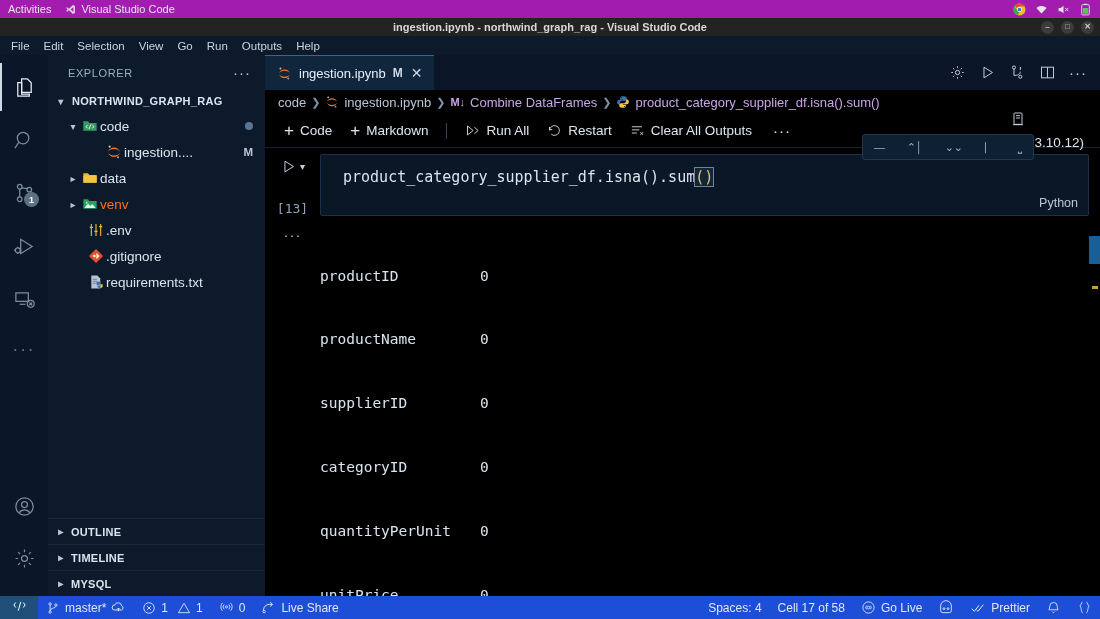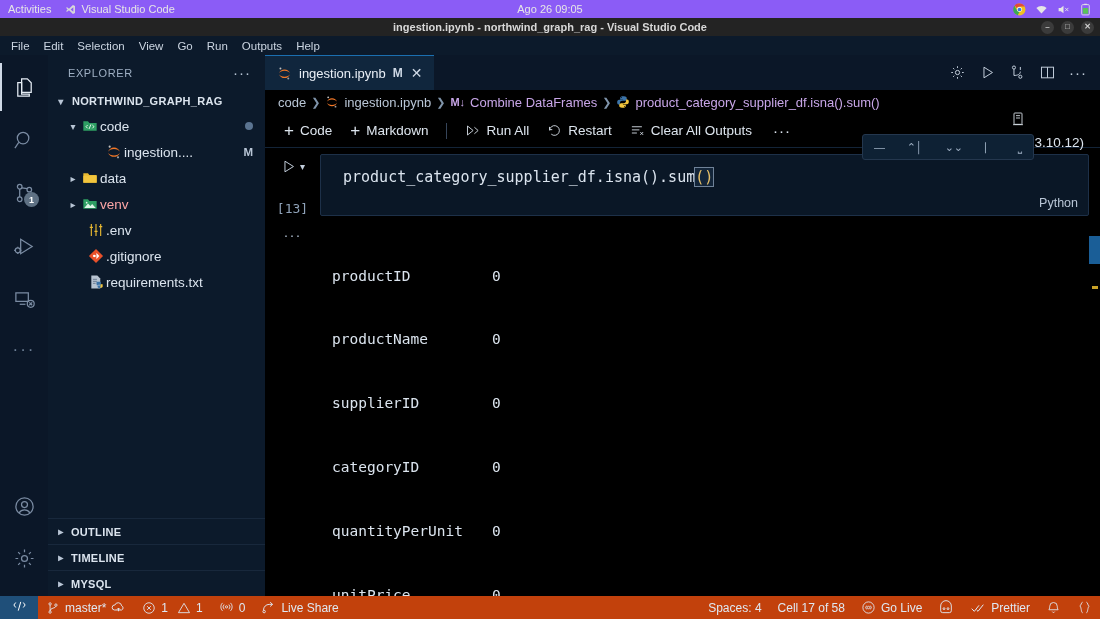--- a/index.html
+++ b/index.html
@@ -6,21 +6,21 @@
   html,body { width:1100px; height:619px; overflow:hidden; }
   body {
     font-family:"Liberation Sans", sans-serif;
     background:#0c1a2b;
     color:#cfd9e6;
     font-size:13px;
     -webkit-font-smoothing:antialiased;
   }
   
   .gnome-bar {
-    height:18px; background:#8b5cf6; color:#e6e6e6;
+    height:18px; background:#a21caf; color:#e6e6e6;
     display:flex; align-items:center; font-size:11px;
     position:relative; padding:0 8px;
   }
   .gnome-left { display:flex; align-items:center; gap:14px; }
   .gnome-app { display:flex; align-items:center; gap:5px; }
   .vsc-mini {
     width:11px; height:11px; display:inline-block; position:relative;
   }
   .gnome-clock {
     position:absolute; left:0; right:0; text-align:center;
@@ -93,21 +93,21 @@
     padding-left:6px; font-size:11px; font-weight:bold; color:#dbe4ee;
     letter-spacing:.3px;
   }
   .chev { width:14px; text-align:center; font-size:10px; color:#b9c6d6; display:inline-block; }
   .tree { padding-top:1px; }
   .trow {
     height:26px; display:flex; align-items:center; font-size:13.5px;
     color:#dbe4ee; position:relative; padding-right:12px;
   }
   .trow .lbl { white-space:nowrap; overflow:hidden; text-overflow:ellipsis; }
-  .trow.dim .lbl { color:#fca5a5; }
+  .trow.dim .lbl { color:#f97316; }
   .ind1 { padding-left:18px; }
   .ind2 { padding-left:38px; }
   .ind3 { padding-left:56px; }
   .ficon { width:20px; display:inline-flex; align-items:center; justify-content:center; flex:0 0 20px; }
   .dot-mod { width:8px; height:8px; border-radius:50%; background:#5b7491; margin-left:auto; }
   .badge-m { margin-left:auto; font-size:11.5px; color:#b9c6d6; font-weight:bold; }
   .sb-bottom { margin-top:auto; }
   .sb-panel {
     height:26px; display:flex; align-items:center; gap:3px;
     font-size:11px; font-weight:bold; color:#dbe4ee;
@@ -179,32 +179,32 @@
   .output-wrap { display:flex; padding-top:7px; }
   .out-gutter {
     width:55px; flex:0 0 55px; display:flex; justify-content:center;
     padding-top:3px; color:#a9b8c9; font-size:15px; letter-spacing:1px;
   }
   .out-text {
     font-family:"DejaVu Sans Mono", monospace; font-size:14.5px;
     color:#dbe4ee; line-height:21.3px; white-space:pre;
   }
   .out-row { display:flex; }
-  .out-key { width:160px; display:inline-block;margin-left:12px; }
+  .out-key { width:160px; display:inline-block; }
   .out-val { }
   .vscroll {
     position:absolute; right:0; top:0; width:11px; height:100%;
   }
   .vthumb {
     position:absolute; right:0; width:11px; background:#1f6fb2; opacity:.85;
   }
   .vmark { position:absolute; right:2px; width:6px; height:3px; background:#c9a227; }
   
   .statusbar {
-    height:23px; background:#c2410c; display:flex; align-items:center;
+    height:23px; background:#1d4ed8; display:flex; align-items:center;
     font-size:12px; color:#dfe8f2;
   }
   .remote-ind {
     background:#1f4f79; height:23px; width:38px; display:flex;
     align-items:center; justify-content:center; color:#fff;
   }
   .st-item { display:flex; align-items:center; gap:5px; padding:0 8px; height:23px; white-space:nowrap; }
   .st-right { margin-left:auto; display:flex; align-items:center; }
   svg { display:block; }
 </style>
@@ -216,21 +216,20 @@
     <span>Activities</span>
     <span class="gnome-app">
       <span class="vsc-mini">
         <svg viewBox="0 0 16 16" width="11" height="11">
             <path d="M11.5 1.5 5.8 7 3 4.8 1.5 5.6l2.3 2.4-2.3 2.4L3 11.2 5.8 9l5.7 5.5 3-1.4V2.9l-3-1.4zm.6 3.1v6.8L8.1 8l4-3.4z" fill="#d8d8d8"></path>
           </svg>
       </span>
       <span>Visual Studio Code</span>
     </span>
   </div>
-  <div class="gnome-clock">Ago 26  09:05</div>
   <div class="gnome-right">
     <span>
       <svg class="tray-ico" viewBox="0 0 24 24">
           <circle cx="12" cy="12" r="11" fill="#f0c020"></circle>
           <path d="M12 1a11 11 0 0 1 9.5 5.5H12a5.5 5.5 0 0 0-5 3.2L3.1 4.4A11 11 0 0 1 12 1z" fill="#e04b3a"></path>
           <path d="M2.6 5.2 7 13a5.5 5.5 0 0 0 5 3l-3.3 6.5A11 11 0 0 1 2.6 5.2z" fill="#3aa757"></path>
           <circle cx="12" cy="12" r="4.6" fill="#fff"></circle>
           <circle cx="12" cy="12" r="3.4" fill="#3b78e7"></circle>
         </svg>
     </span>

